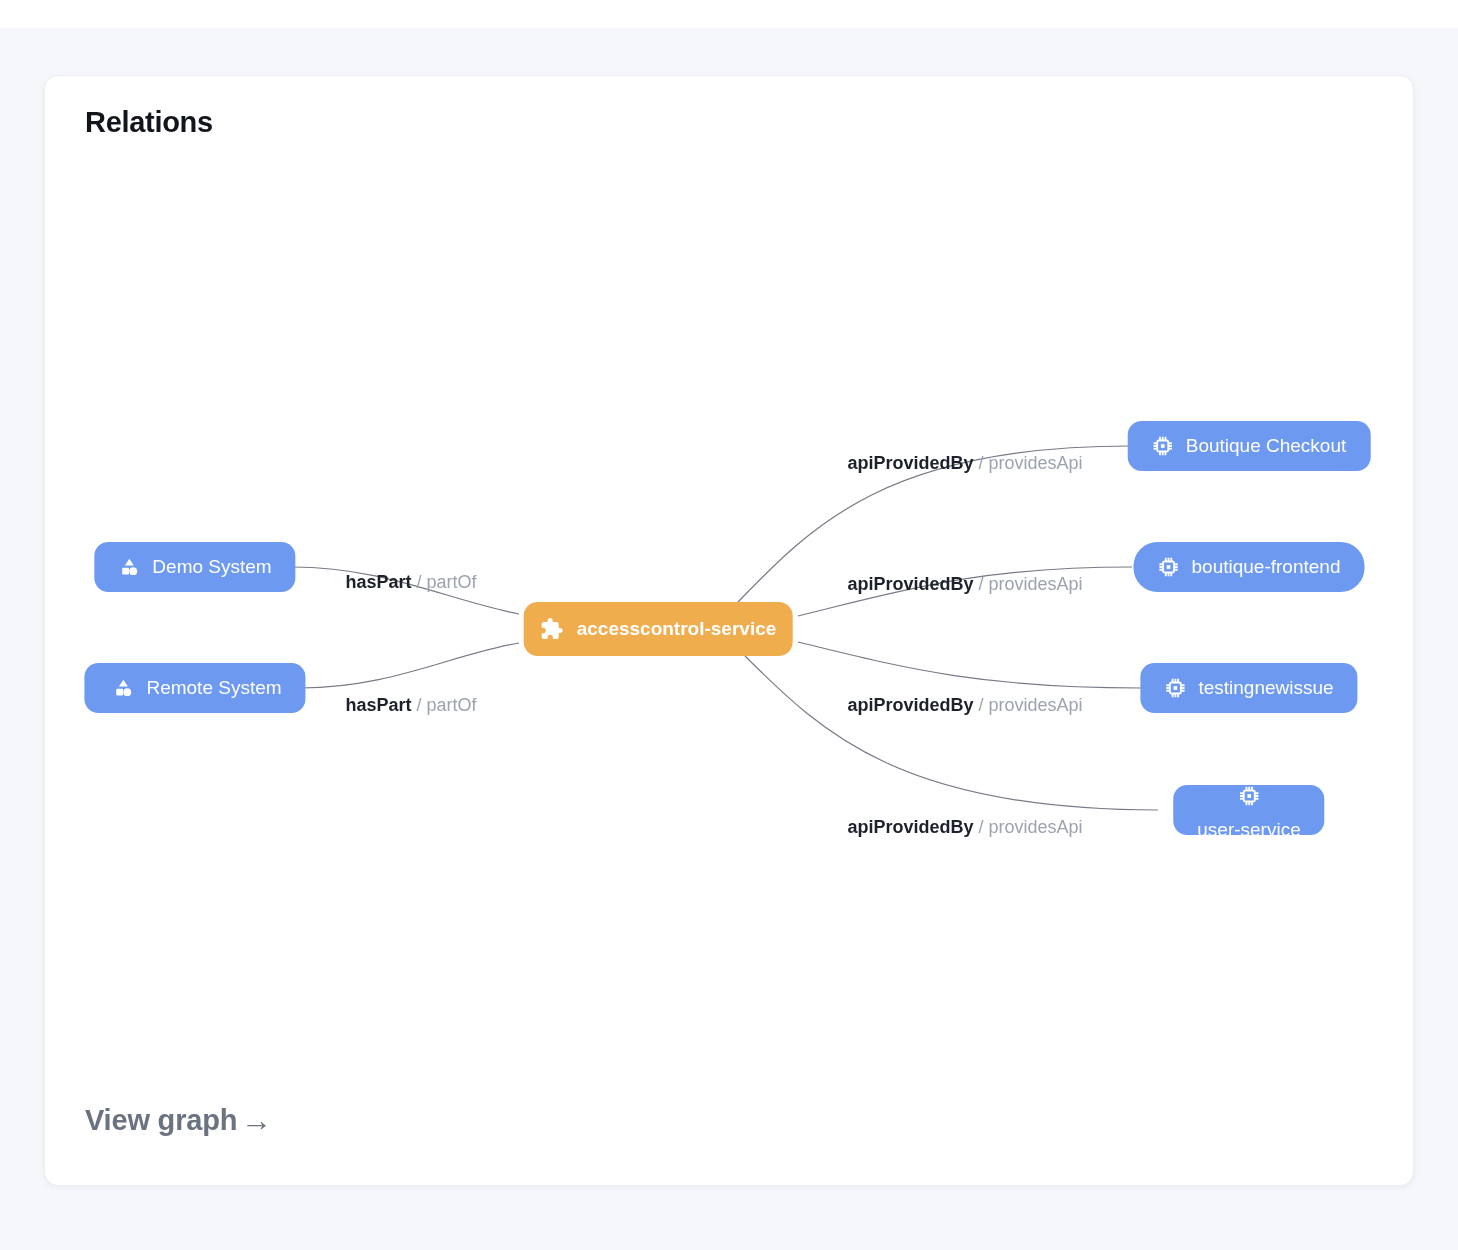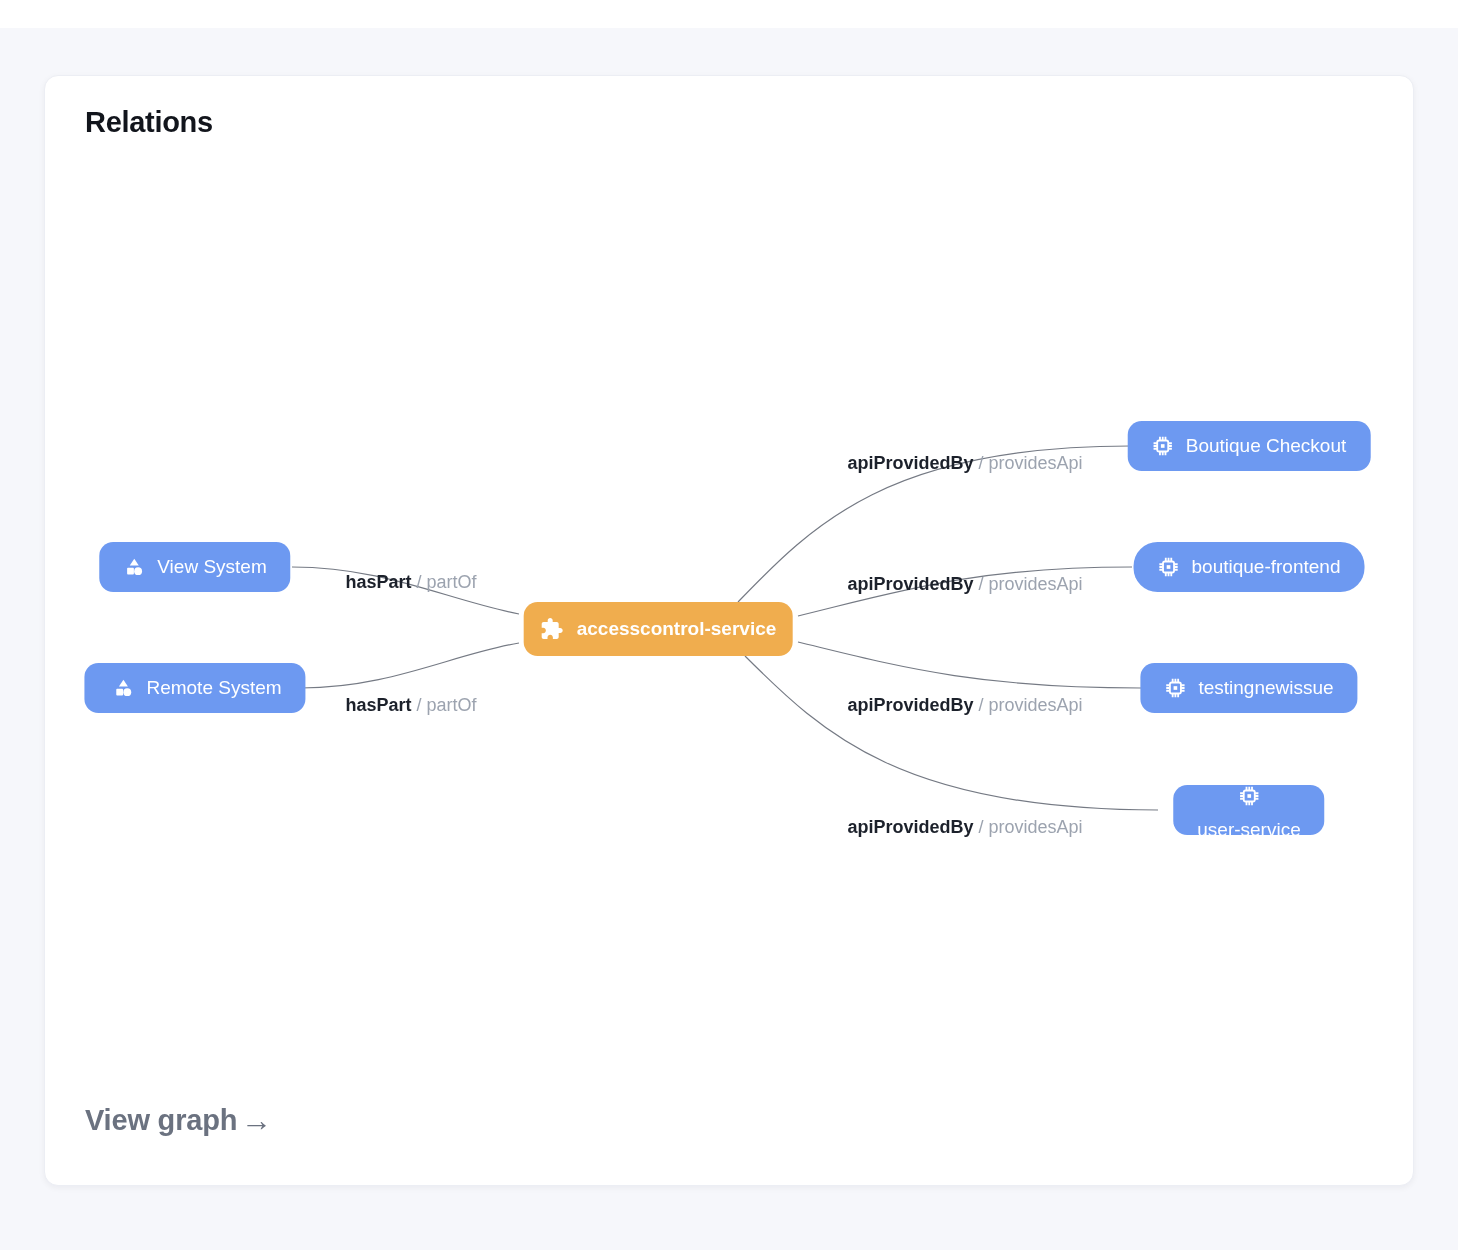--- a/index.html
+++ b/index.html
@@ -147,21 +147,21 @@
       </div>
 
       <div class="node blue" style="left:150px; top:466px;">
         <span class="icon">
           <svg width="22" height="22" viewBox="0 0 24 24" fill="#ffffff">
             <path d="M12 3.1 L16.9 10.4 H7.1 Z"></path>
             <rect x="4.2" y="12.8" width="7.4" height="7.4" rx="1"></rect>
             <circle cx="16.2" cy="16.5" r="4.3"></circle>
           </svg>
         </span>
-        <span>View System</span>
+        <span>Demo System</span>
       </div>
       <div class="node blue" style="left:150px; top:587px;padding-left:28px;">
         <span class="icon">
           <svg width="22" height="22" viewBox="0 0 24 24" fill="#ffffff">
             <path d="M12 3.1 L16.9 10.4 H7.1 Z"></path>
             <rect x="4.2" y="12.8" width="7.4" height="7.4" rx="1"></rect>
             <circle cx="16.2" cy="16.5" r="4.3"></circle>
           </svg>
         </span>
         <span>Remote System</span>

